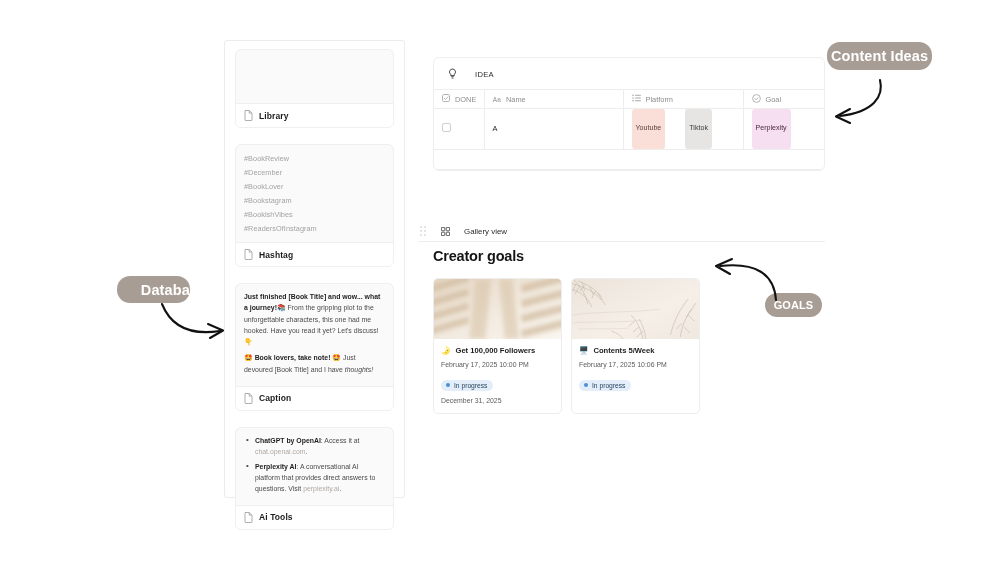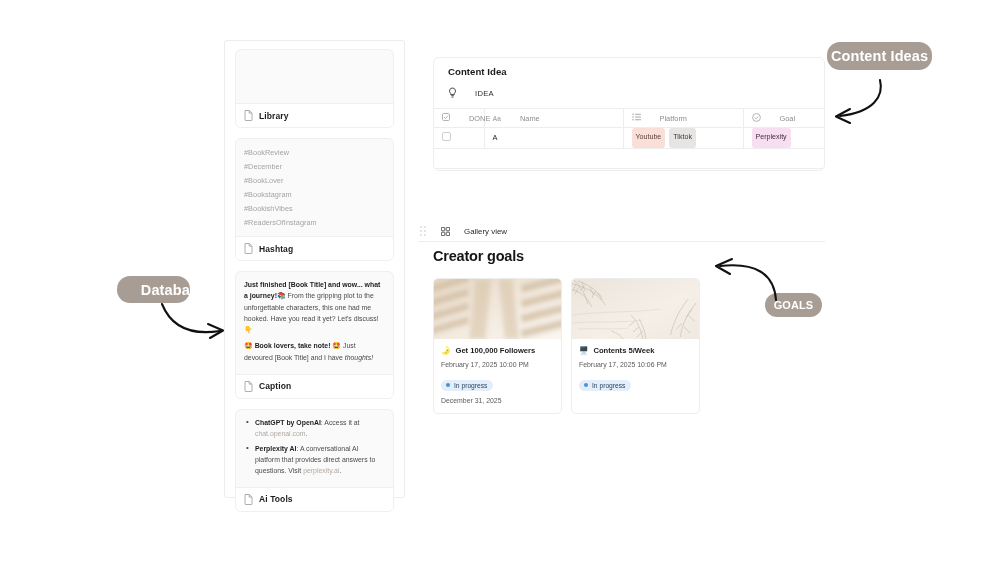--- a/index.html
+++ b/index.html
@@ -18,21 +18,21 @@
     background: #ffffff;
     border: 1px solid #ececec;
     border-radius: 3px;
     padding: 8px 10px;
   }
   .db-card {
     background: #fafafa;
     border: 1px solid #efefef;
     border-radius: 6px;
     overflow: hidden;
-    margin-bottom: 10px;
+    margin-bottom: 16px;
   }
   .db-card-body { padding: 7px 8px 6px 8px; }
   .db-card-foot {
     background: #ffffff;
     border-top: 1px solid #efefef;
     padding: 6px 8px;
     display: flex; align-items: center; gap: 6px;
     font-size: 8.5px; font-weight: bold; color: #1c1c1c;
     letter-spacing: .1px;
   }
@@ -96,32 +96,32 @@
   table.ci-table { border-collapse: collapse; width: 100%; table-layout: fixed; }
   table.ci-table th, table.ci-table td {
     border-top: 1px solid #ededed;
     border-bottom: 1px solid #ededed;
     border-right: 1px solid #ededed;
     text-align: left; padding: 0 8px; height: 19px;
     font-weight: normal;
   }
   table.ci-table th { font-size: 7.4px; color: #8d8d8d; }
   table.ci-table td { font-size: 7.4px; color: #1d1d1d; }
-  .thwrap { display:flex; align-items:center; gap:19px; }
+  .thwrap { display:flex; align-items:center; gap:5px; }
   col.c-done { width: 50px; }
   col.c-name { width: 139px; }
   col.c-plat { width: 120px; }
   col.c-goal { width: 110px; }
   .cellbox {
     width: 9px; height: 9px; border: 1px solid #cfcfcf;
     border-radius: 2px; background: #fff; display:inline-block;
   }
   .tag {
     display:inline-block; border-radius: 3px;
-    font-size: 7.1px; padding: 6px 4px; margin-right: 4px;
+    font-size: 7.1px; padding: 16px 4px; margin-right: 20px;
     line-height: 1.1;
   }
   .tag-youtube { background: #f9dfd8; color: #5d4037; }
   .tag-tiktok  { background: #e6e5e3; color: #3b3b3b; }
   .tag-engage  { background: #f6dff0; color: #4a2b42; }
   .ci-blankrow { height: 20px; border-bottom: 1px solid #ededed; }
 
   
   .gallery-strip {
     position: absolute; left: 418px; top: 221px; width: 407px; height: 21px;
@@ -258,21 +258,20 @@
               <path d="M5.2 .7v2.4h2.5" fill="none" stroke="#9b9b9b" stroke-width=".8"></path>
             </svg>
         </span>
         <span>Ai Tools</span>
       </div>
     </div>
 
   </div>
 
   <div class="content-card">
-    <div class="ci-title">Content Idea</div>
 
     <div class="ci-tabrow">
       <span>
         <svg width="9" height="11" viewBox="0 0 9 11">
             <path d="M4.5 1a3 3 0 0 1 1.8 5.4V7.6h-3.6V6.4A3 3 0 0 1 4.5 1z" fill="none" stroke="#333" stroke-width=".9"></path>
             <rect x="3.2" y="8.2" width="2.6" height="1" rx=".4" fill="#333"></rect>
             <rect x="3.5" y="9.7" width="2" height=".9" rx=".4" fill="#333"></rect>
           </svg>
       </span>
       <span class="ci-tab-label">IDEA</span>

